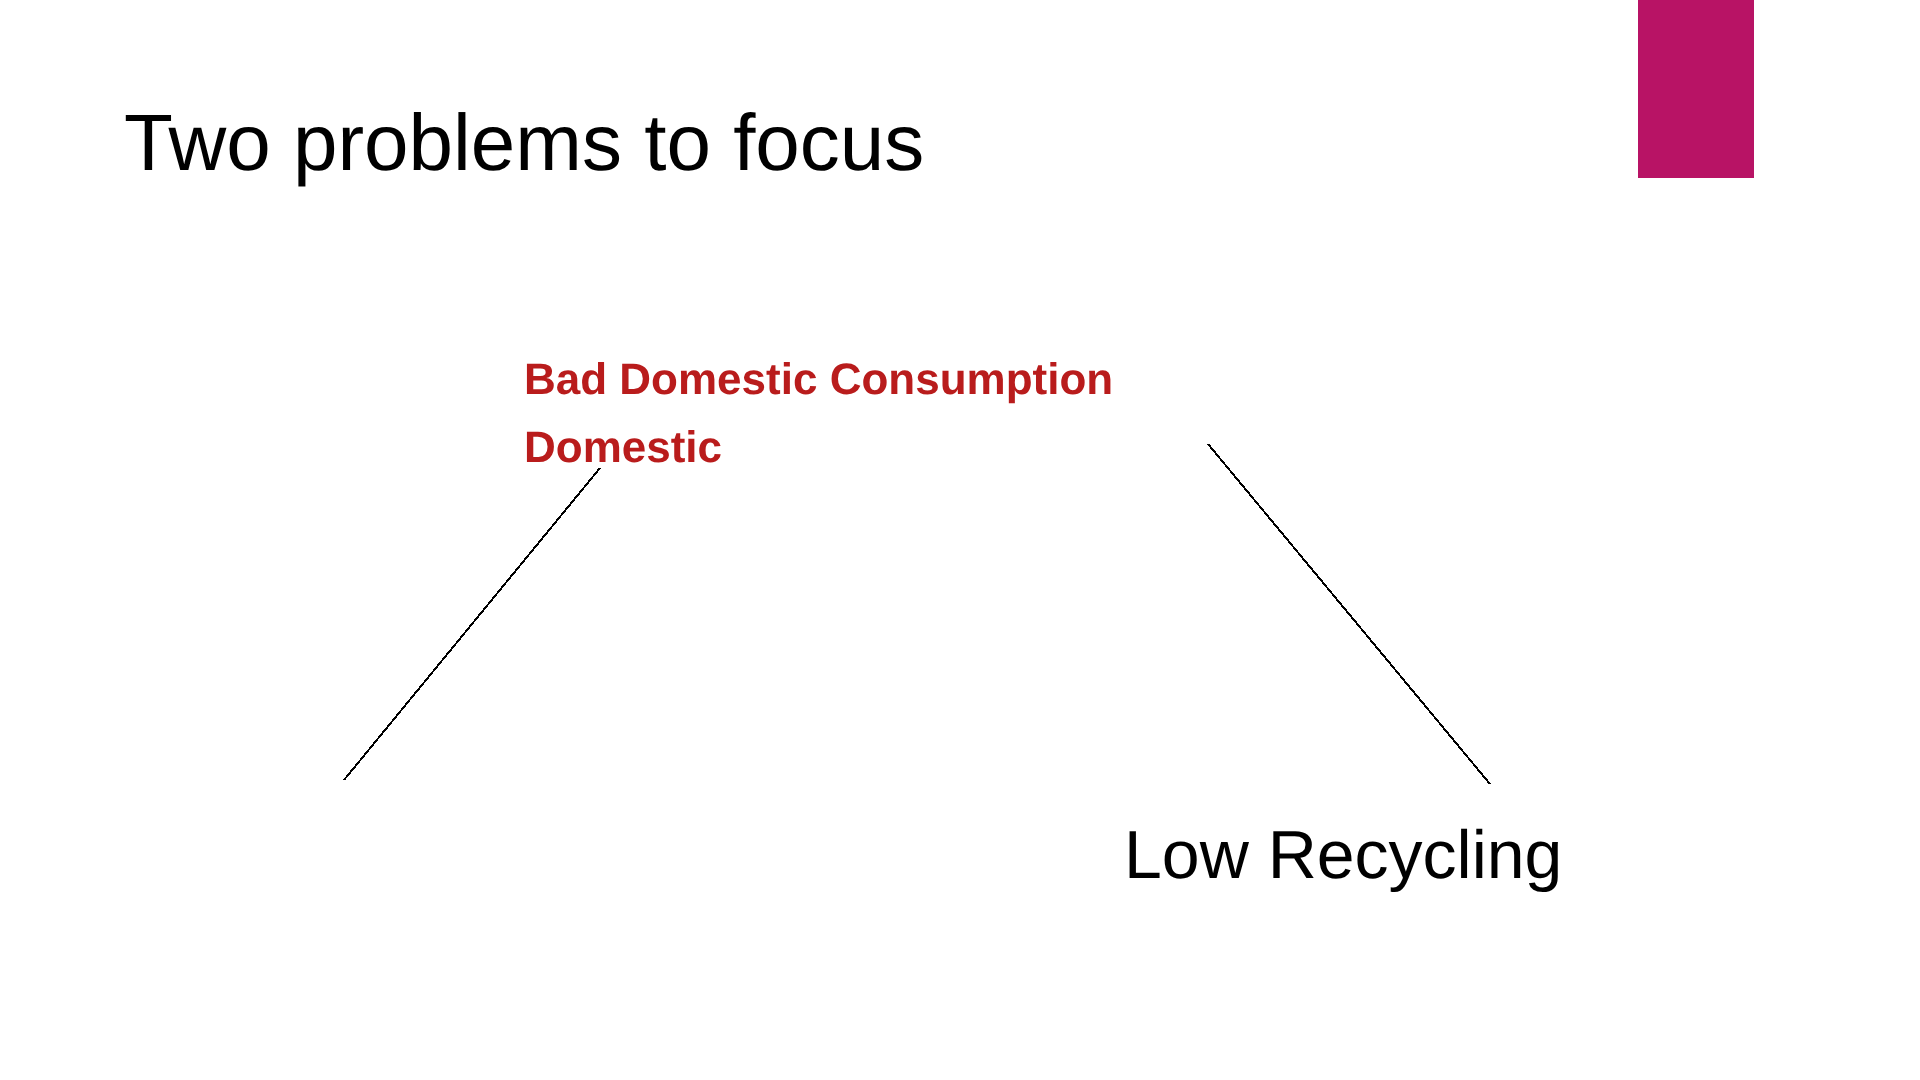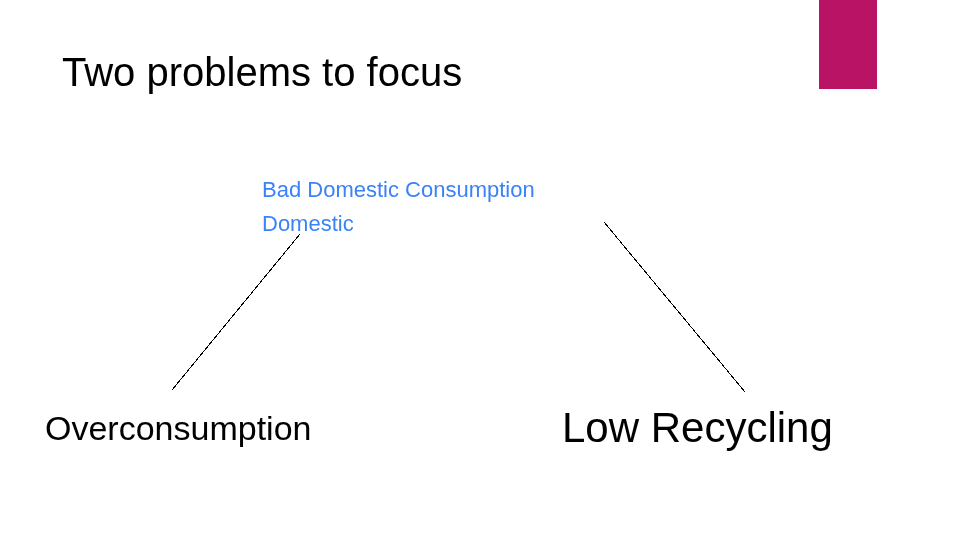--- a/index.html
+++ b/index.html
@@ -45,42 +45,42 @@
   }
 
   
   #parent-node-label {
     position: absolute;
     left: 262px;
     top: 173px;
     width: 370px;
     font-size: 22px;
     line-height: 34px;
-    font-weight: 400;
-    color: #3b82f6;
+    font-weight: 700;
+    color: #b91c1c;
   }
 
   
   #child-node-left-label {
     position: absolute;
     left: 45px;
     top: 402px;
     width: 400px;
     font-size: 34px;
     line-height: 52px;
     font-weight: 400;
     color: #000000;
     white-space: nowrap;
   }
   #child-node-right-label {
     position: absolute;
     left: 562px;
     top: 402px;
     width: 330px;
-    font-size: 42px;
+    font-size: 34px;
     line-height: 52px;
     font-weight: 400;
     color: #000000;
   }
 
   
   #connector-lines {
     position: absolute;
     left: 0;
     top: 0;
@@ -101,21 +101,18 @@
   <svg id="connector-lines" viewBox="0 0 960 540" width="960" height="540">
     <line id="connector-left" x1="300" y1="234" x2="172" y2="390" stroke="#000000" stroke-width="1" shape-rendering="crispEdges"></line>
     <line id="connector-right" x1="604" y1="222" x2="745" y2="392" stroke="#000000" stroke-width="1" shape-rendering="crispEdges"></line>
   </svg>
 
   <div id="parent-node-label">
     <div>Bad Domestic Consumption</div>
     <div>Domestic</div>
   </div>
 
-  <div id="child-node-left-label">
-    <div>Overconsumption</div>
-  </div>
 
   <div id="child-node-right-label">
     <div>Low Recycling</div>
   </div>
 
 </div>
 
 </body></html>

